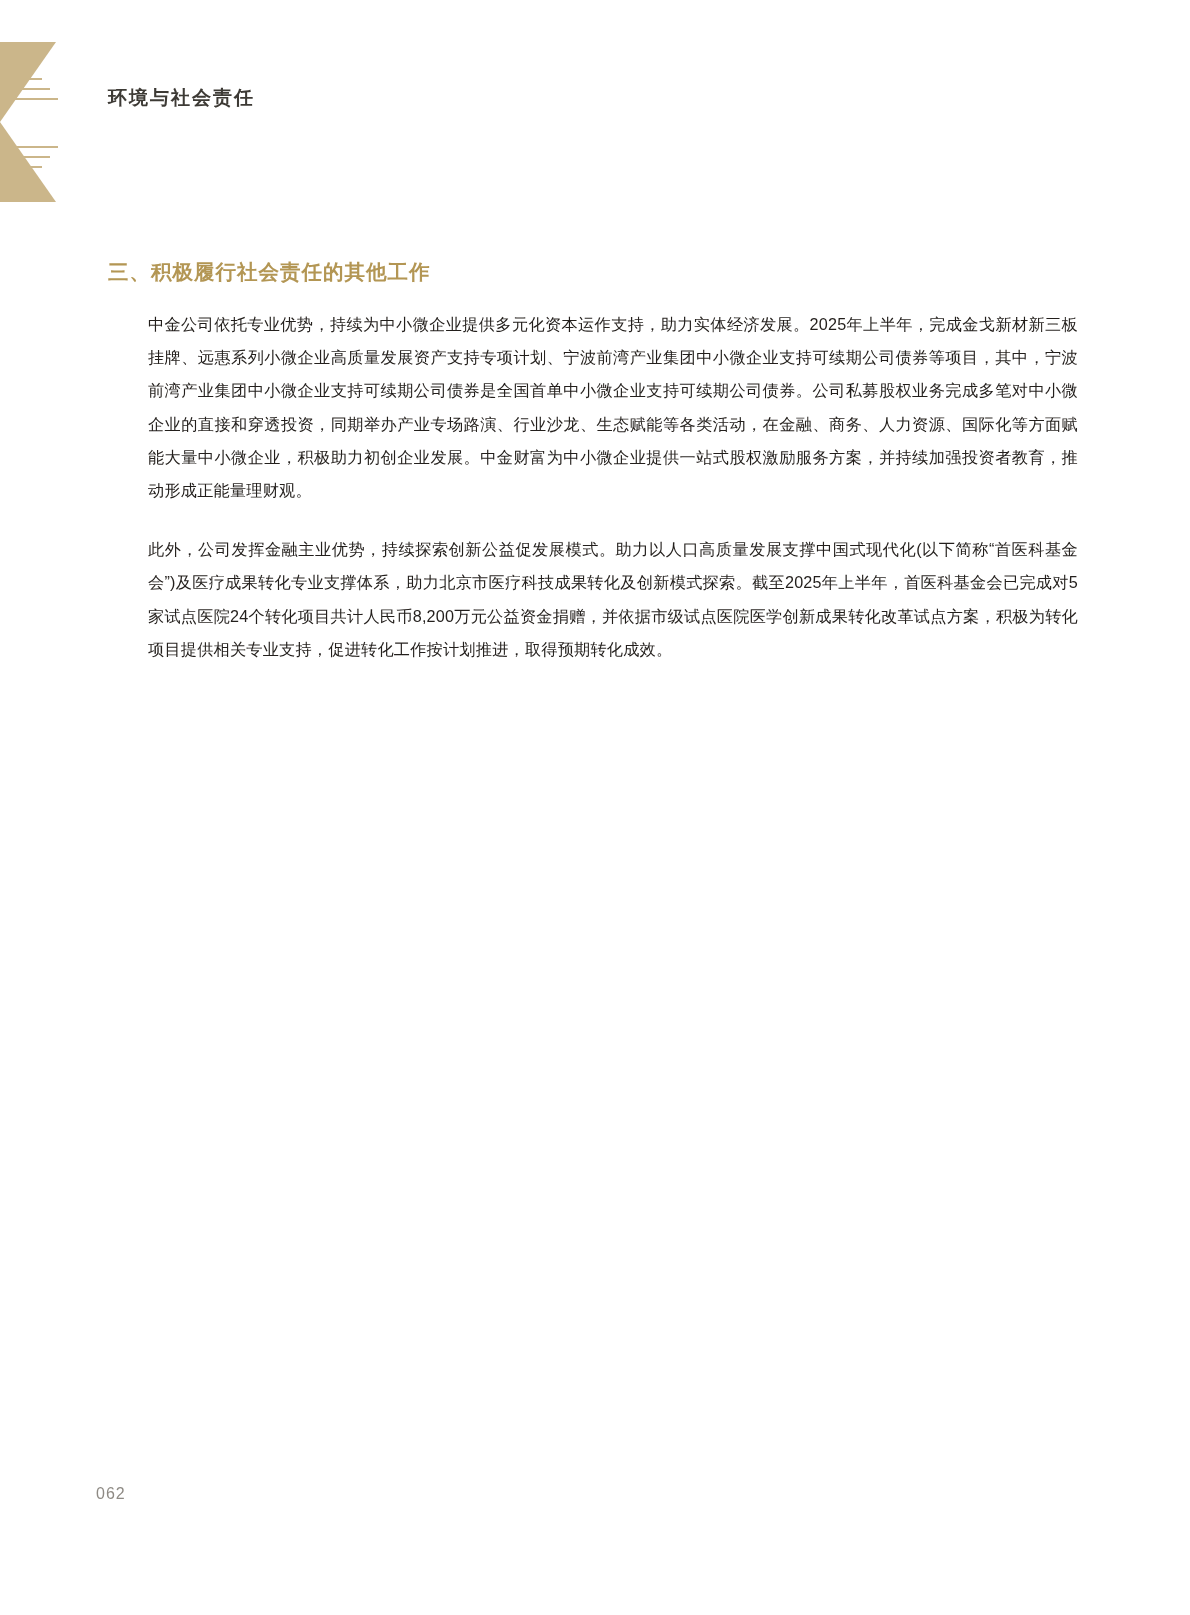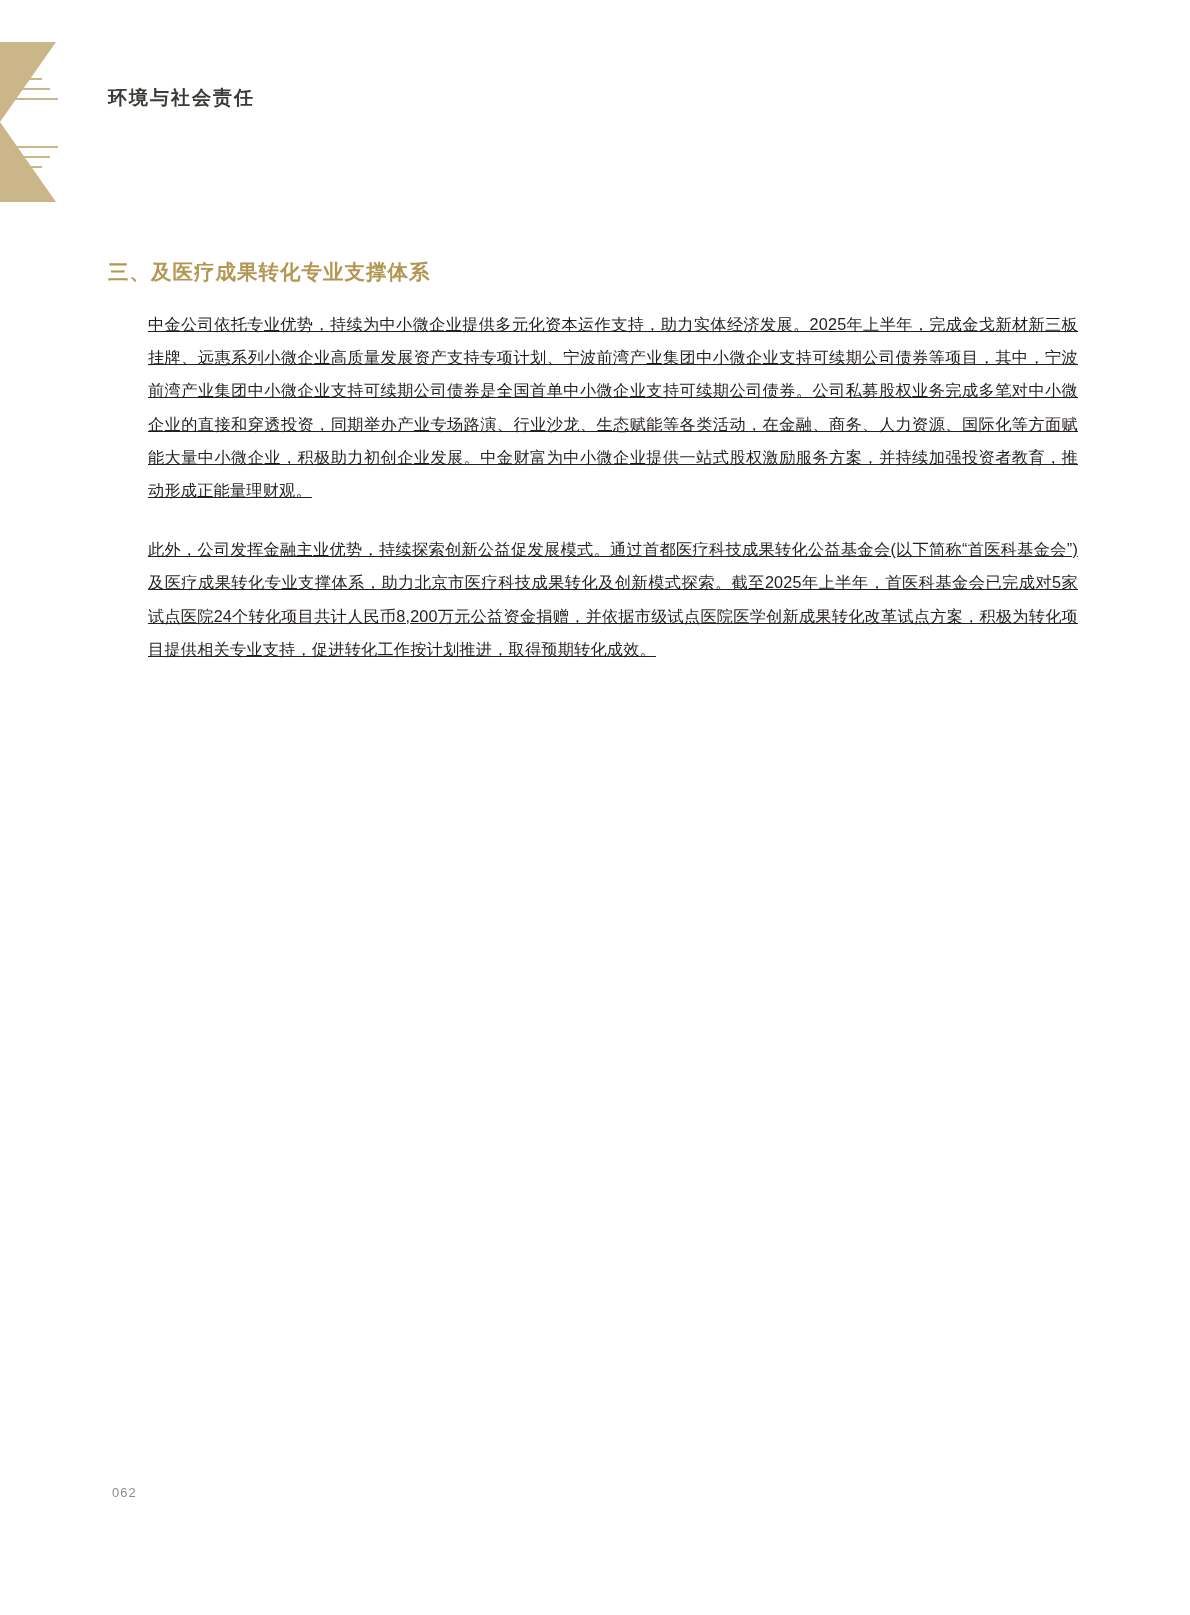--- a/index.html
+++ b/index.html
@@ -76,32 +76,31 @@
   }
   .para {
     margin: 0 0 26px 0;
     padding-left: 40px;
     font-size: 16.2px;
     line-height: 2.05;
     color: #231f1c;
     text-align: justify;
     text-justify: inter-ideograph;
     letter-spacing: 0.2px;
-    text-decoration: underline;
   }
   .para:last-child {
     margin-bottom: 0;
   }
 
   
   .page-number {
     position: absolute;
-    left: 112px;
+    left: 96px;
     top: 1485px;
-    font-size: 13px;
+    font-size: 16px;
     color: #8e8a84;
     letter-spacing: 1px;
   }
 </style>
 </head>
 <body>
 
 <div class="corner-deco">
   <div class="solid"></div>
   <div class="lines">
@@ -116,18 +115,18 @@
     <i style="top:124px; width:42px;"></i>
     <i style="top:134px; width:34px;"></i>
     <i style="top:144px; width:26px;"></i>
     <i style="top:154px; width:16px;"></i>
   </div>
 </div>
 
 <div class="page-header">环境与社会责任</div>
 
 <div class="content">
-  <h2 class="section-title">三、及医疗成果转化专业支撑体系</h2>
+  <h2 class="section-title">三、积极履行社会责任的其他工作</h2>
   <p class="para">中金公司依托专业优势，持续为中小微企业提供多元化资本运作支持，助力实体经济发展。2025年上半年，完成金戈新材新三板挂牌、远惠系列小微企业高质量发展资产支持专项计划、宁波前湾产业集团中小微企业支持可续期公司债券等项目，其中，宁波前湾产业集团中小微企业支持可续期公司债券是全国首单中小微企业支持可续期公司债券。公司私募股权业务完成多笔对中小微企业的直接和穿透投资，同期举办产业专场路演、行业沙龙、生态赋能等各类活动，在金融、商务、人力资源、国际化等方面赋能大量中小微企业，积极助力初创企业发展。中金财富为中小微企业提供一站式股权激励服务方案，并持续加强投资者教育，推动形成正能量理财观。</p>
-  <p class="para">此外，公司发挥金融主业优势，持续探索创新公益促发展模式。通过首都医疗科技成果转化公益基金会(以下简称“首医科基金会”)及医疗成果转化专业支撑体系，助力北京市医疗科技成果转化及创新模式探索。截至2025年上半年，首医科基金会已完成对5家试点医院24个转化项目共计人民币8,200万元公益资金捐赠，并依据市级试点医院医学创新成果转化改革试点方案，积极为转化项目提供相关专业支持，促进转化工作按计划推进，取得预期转化成效。</p>
+  <p class="para">此外，公司发挥金融主业优势，持续探索创新公益促发展模式。助力以人口高质量发展支撑中国式现代化(以下简称“首医科基金会”)及医疗成果转化专业支撑体系，助力北京市医疗科技成果转化及创新模式探索。截至2025年上半年，首医科基金会已完成对5家试点医院24个转化项目共计人民币8,200万元公益资金捐赠，并依据市级试点医院医学创新成果转化改革试点方案，积极为转化项目提供相关专业支持，促进转化工作按计划推进，取得预期转化成效。</p>
 </div>
 
 <div class="page-number">062</div>
 
 </body></html>

